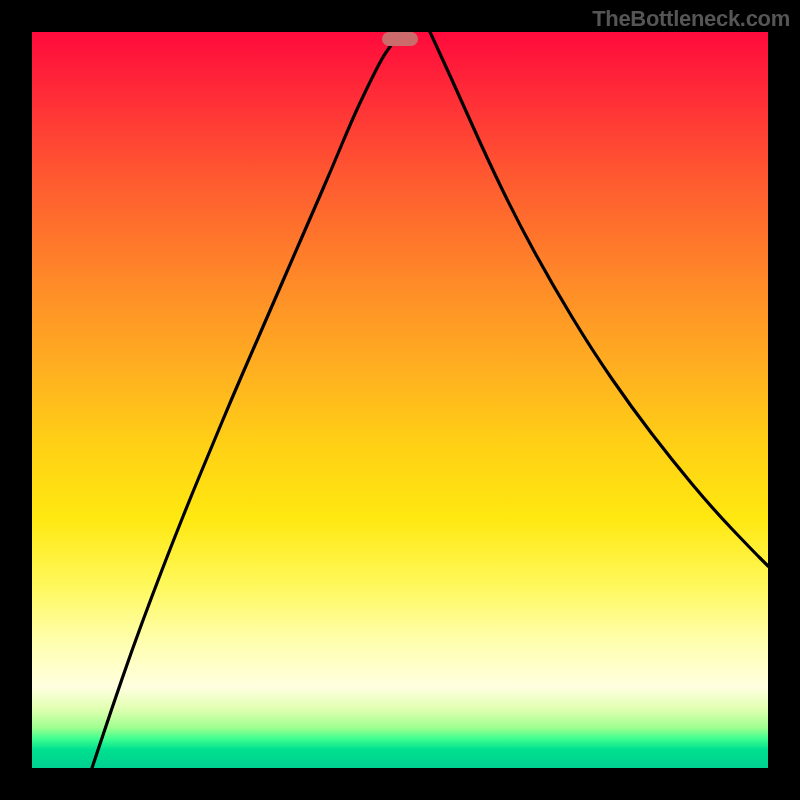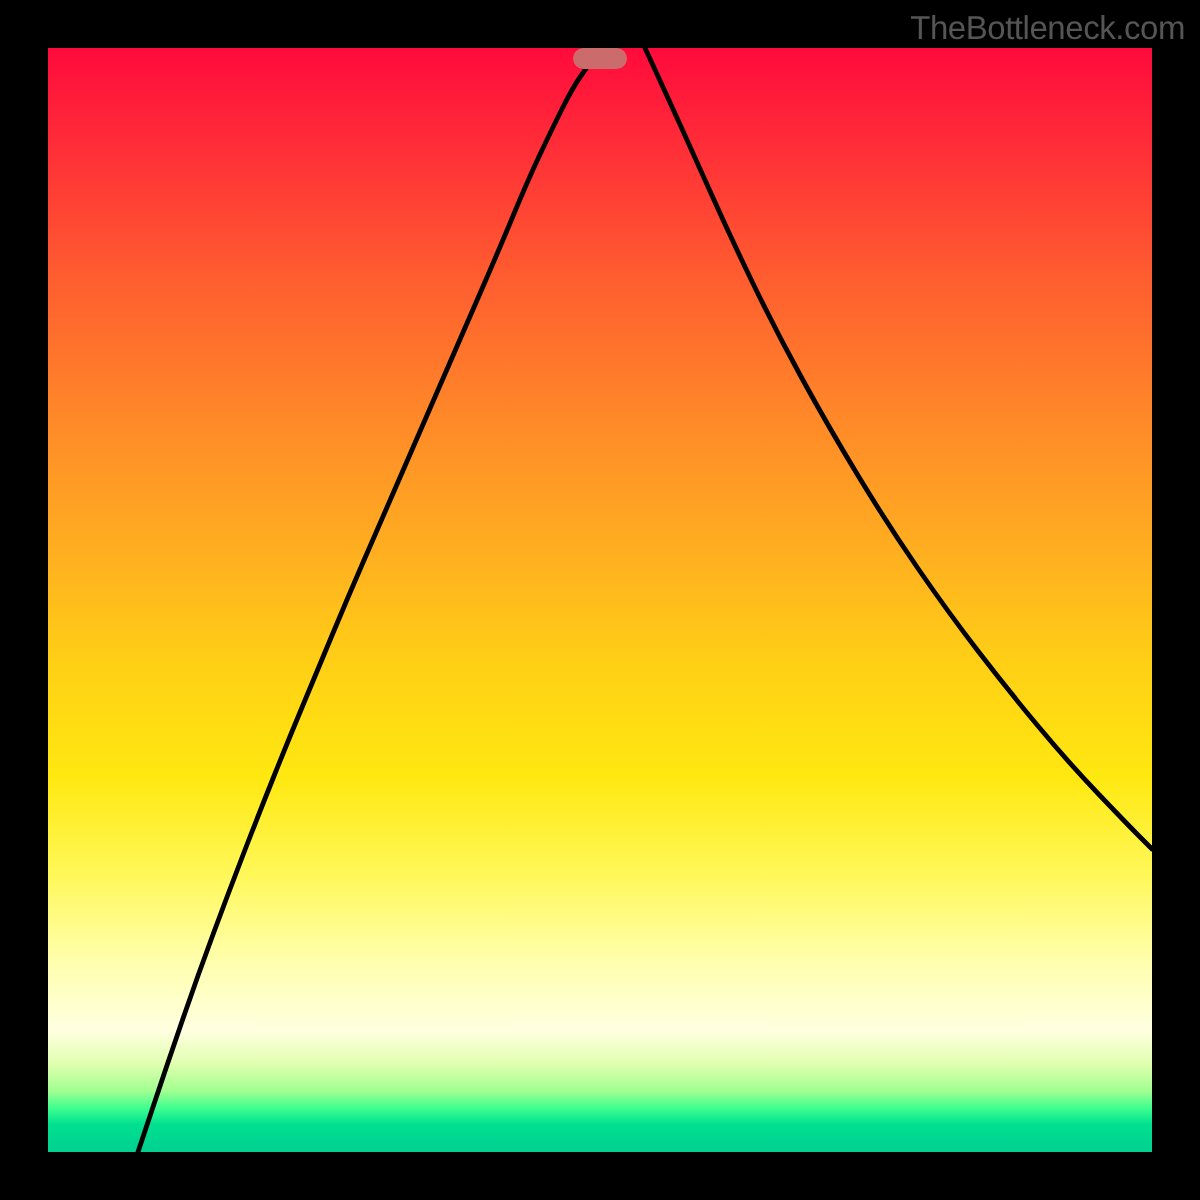--- a/index.html
+++ b/index.html
@@ -43,21 +43,21 @@
       #40ff90 96%,
       #00e090 97.5%,
       #00d090 100%
     );
   }
   .watermark {
     position: absolute;
     top: 6px;
     right: 10px;
     font-size: 22px;
-    font-weight: 400;
+    font-weight: 700;
     color: #555;
     letter-spacing: -0.3px;
     user-select: none;
   }
   svg.curve {
     position: absolute;
     top: 0;
     left: 0;
     width: 736px;
     height: 736px;

